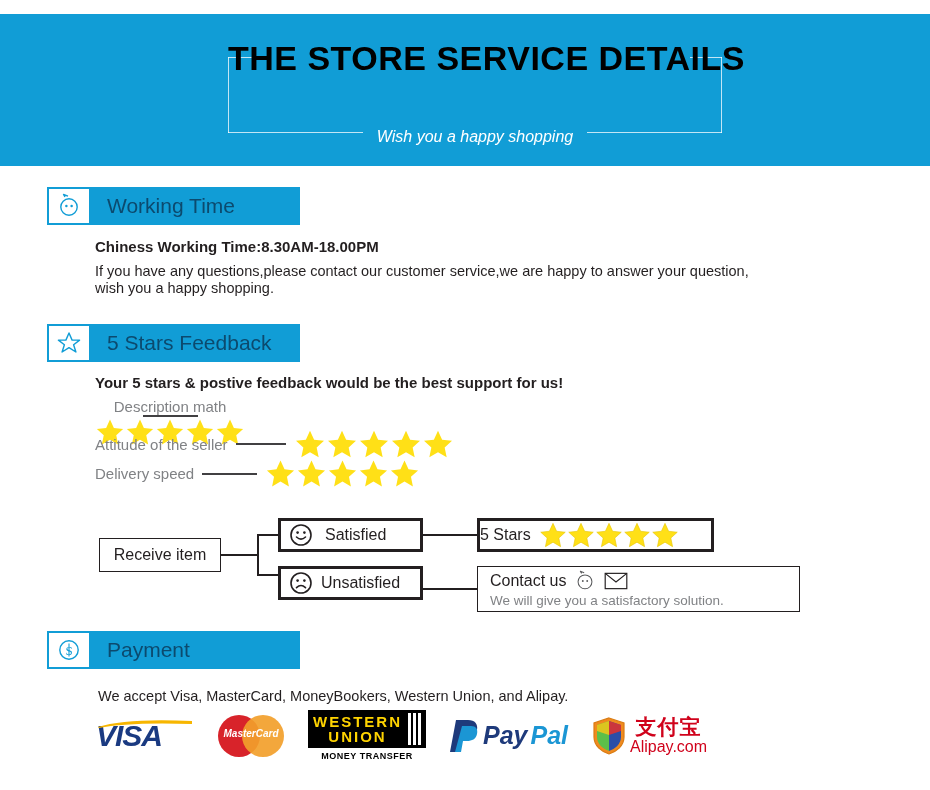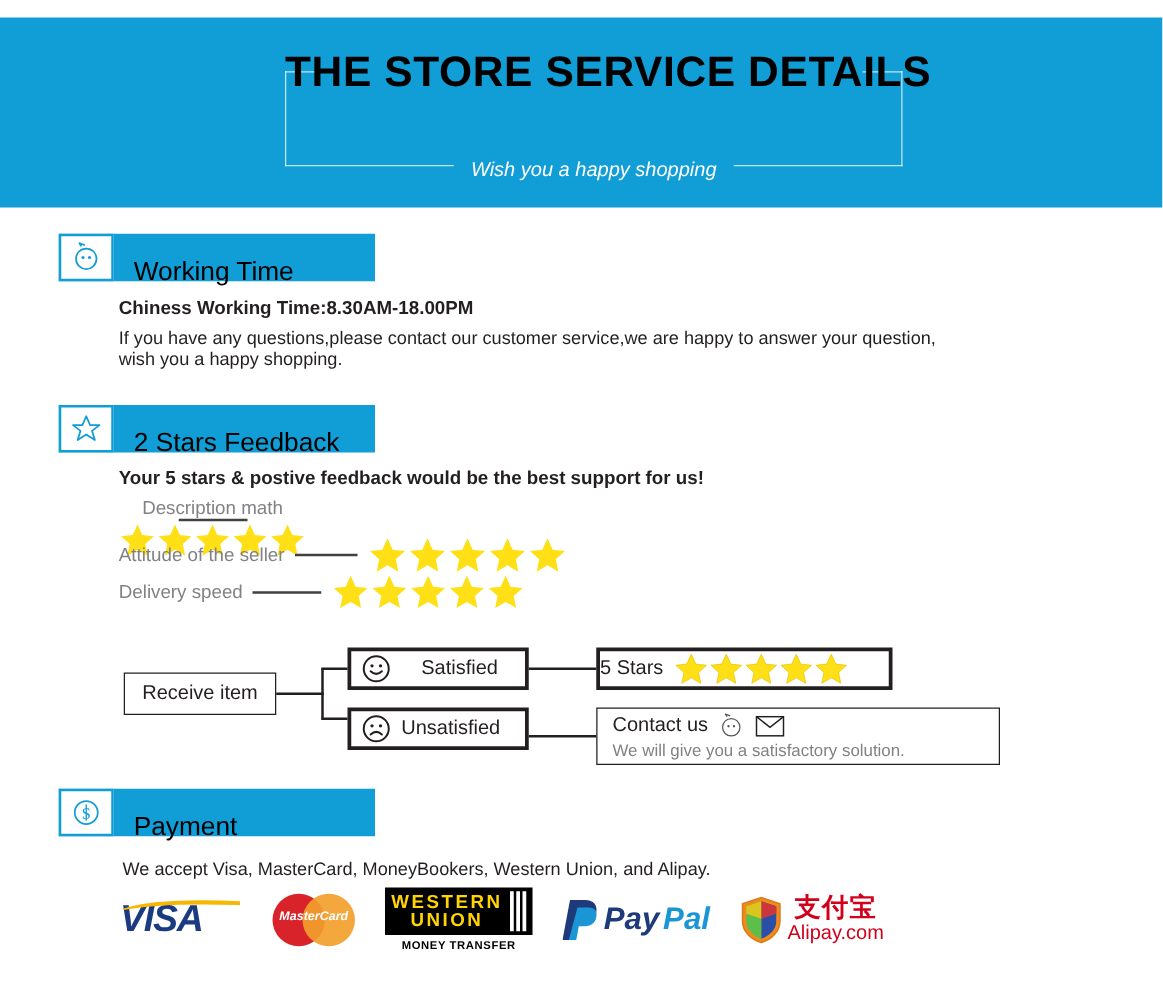--- a/index.html
+++ b/index.html
@@ -94,25 +94,25 @@
     background: #ffffff;
     border: 2px solid #119dd6;
     box-sizing: border-box;
     display: flex;
     align-items: center;
     justify-content: center;
   }
   .sh-label {
     position: absolute;
     left: 60px;
-    top: 12px;
+    top: 0;
     height: 38px;
     line-height: 38px;
     font-size: 21px;
-    color: #000000;
+    color: #0c4a6e;
     white-space: nowrap;
   }
 
   
   .body-text {
     position: absolute;
     font-size: 15px;
     color: #231f20;
     white-space: nowrap;
   }
@@ -280,21 +280,21 @@
 <div class="body-text para-line" style="left:95px; top:263px;">If you have any questions,please contact our customer service,we are happy to answer your question,</div>
 <div class="body-text para-line" style="left:95px; top:280px;">wish you a happy shopping.</div>
 
 <div class="section-header" style="top:324px;">
   <div class="sh-bar"></div>
   <div class="sh-iconbox">
     <svg width="26" height="26" viewBox="0 0 26 26">
       <path d="M13 3 L16.1 10.1 L23.6 10.1 L17.6 14.7 L19.9 22 L13 17.6 L6.1 22 L8.4 14.7 L2.4 10.1 L9.9 10.1 Z" fill="none" stroke="#119dd6" stroke-width="1.4" stroke-linejoin="round"></path>
     </svg>
   </div>
-  <div class="sh-label">2 Stars Feedback</div>
+  <div class="sh-label">5 Stars Feedback</div>
 </div>
 
 <div class="body-text bold-line" style="left:95px; top:374px;">Your 5 stars &amp; postive feedback would be the best support for us!</div>
 
 <div class="fb-row" style="left:95px; top:398px;flex-direction:column;">
   <div class="fb-label">Description math</div>
   <div class="fb-dash" style="width:55px;"></div>
   <div class="stars">
     <svg width="30" height="30" viewBox="0 0 24 24">
         <path d="M12 2 L15.1 8.8 L22.5 9.6 L17 14.6 L18.5 22 L12 18.2 L5.5 22 L7 14.6 L1.5 9.6 L8.9 8.8 Z" fill="#ffe017"></path>
@@ -367,21 +367,21 @@
 <div class="connector conn-h" style="left:257px; top:534px; width:22px;"></div>
 <div class="connector conn-h" style="left:257px; top:574px; width:22px;"></div>
 
 <div class="box box-thick" style="left:278px; top:518px; width:145px; height:34px; padding-left:8px;">
   <svg width="24" height="24" viewBox="0 0 24 24">
     <circle cx="12" cy="12" r="10" fill="none" stroke="#231f20" stroke-width="1.6"></circle>
     <circle cx="8.6" cy="9.6" r="1.3" fill="#231f20"></circle>
     <circle cx="15.4" cy="9.6" r="1.3" fill="#231f20"></circle>
     <path d="M7.5 14 Q12 18.2 16.5 14" fill="none" stroke="#231f20" stroke-width="1.6" stroke-linecap="round"></path>
   </svg>
-  <span class="box-text" style="margin-left:24px;">Satisfied</span>
+  <span class="box-text" style="margin-left:12px;">Satisfied</span>
 </div>
 
 <div class="box box-thick" style="left:278px; top:566px; width:145px; height:34px; padding-left:8px;">
   <svg width="24" height="24" viewBox="0 0 24 24">
     <circle cx="12" cy="12" r="10" fill="none" stroke="#231f20" stroke-width="1.6"></circle>
     <circle cx="8.6" cy="9.6" r="1.3" fill="#231f20"></circle>
     <circle cx="15.4" cy="9.6" r="1.3" fill="#231f20"></circle>
     <path d="M7.5 16.6 Q12 12.4 16.5 16.6" fill="none" stroke="#231f20" stroke-width="1.6" stroke-linecap="round"></path>
   </svg>
   <span class="box-text" style="margin-left:8px;">Unsatisfied</span>

